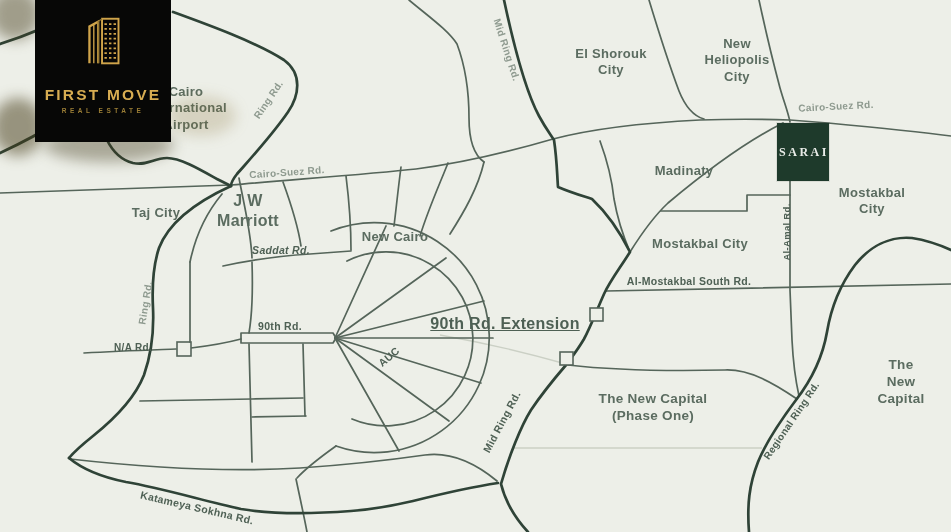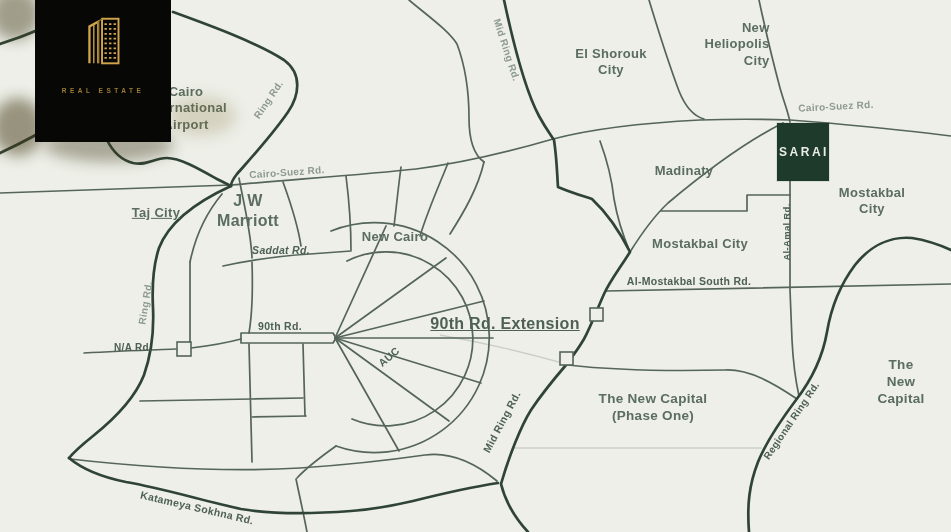--- a/index.html
+++ b/index.html
@@ -30,21 +30,21 @@
   .lbl.roadlight{font-size:10px;color:var(--label-road-light,#8e9a8f);}
   .marker{
     position:absolute;left:777px;top:123px;width:52px;height:58px;
     background:var(--marker-bg,#1e3a2b);
     display:flex;align-items:center;justify-content:center;
     box-shadow:0 0 0 1px rgba(0,0,0,.08);
     cursor:pointer;
   }
   .marker span{
     color:var(--marker-text,#e9ece8);
-    font-family:Liberation Sans, sans-serif;
+    font-family:Liberation Serif, serif;
     font-size:12px;letter-spacing:2.5px;font-weight:bold;
     transform:translateX(1px);
   }
   .logo{
     position:absolute;left:35px;top:0;width:136px;height:142px;
     background:var(--logo-bg,#070706);
     display:flex;flex-direction:column;align-items:center;
     padding-top:4px;box-sizing:border-box;
     z-index:5;
   }
@@ -133,30 +133,30 @@
     <rect class="ibox" x="590" y="308" width="13" height="13"></rect>
     <rect class="ibox" x="560" y="352" width="13" height="13"></rect>
   </svg>
 
   <div id="labels">
       <div class="lbl city" style="left: 186px; top: 108px; transform: translate(-50%, -50%) rotate(0deg);">Cairo
 International
 Airport</div>
       <div class="lbl city" style="left: 611px; top: 62px; transform: translate(-50%, -50%) rotate(0deg);">El Shorouk
 City</div>
-      <div class="lbl city" style="left: 737px; top: 44px; transform: translate(-50%, -50%) rotate(0deg); text-align: right;">New
+      <div class="lbl city" style="left: 737px; top: 60px; transform: translate(-50%, -50%) rotate(0deg);">New
 Heliopolis
 City</div>
       <div class="lbl roadlight" style="left: 836px; top: 107px; transform: translate(-50%, -50%) rotate(-3deg);">Cairo-Suez Rd.</div>
       <div class="lbl city" style="left: 684px; top: 171px; transform: translate(-50%, -50%) rotate(0deg);">Madinaty</div>
       <div class="lbl city" style="left: 872px; top: 201px; transform: translate(-50%, -50%) rotate(0deg);">Mostakbal City</div>
       <div class="lbl road" style="left: 787px; top: 232px; font-size: 9.5px; transform: translate(-50%, -50%) rotate(-90deg);">Al-Amal Rd.</div>
       <div class="lbl city" style="left: 700px; top: 244px; transform: translate(-50%, -50%) rotate(0deg);">Mostakbal City</div>
       <div class="lbl road" style="left: 689px; top: 282px; transform: translate(-50%, -50%) rotate(0deg);">Al-Mostakbal South Rd.</div>
-      <div class="lbl city" style="left: 156px; top: 213px; transform: translate(-50%, -50%) rotate(0deg); text-decoration: underline;">Taj City</div>
+      <div class="lbl city" style="left: 156px; top: 213px; transform: translate(-50%, -50%) rotate(0deg);">Taj City</div>
       <div class="lbl city" style="left: 248px; top: 211px; font-size: 16px; transform: translate(-50%, -50%) rotate(0deg);">J W
 Marriott</div>
       <div class="lbl roadlight" style="left: 287px; top: 173px; transform: translate(-50%, -50%) rotate(-4deg);">Cairo-Suez Rd.</div>
       <div class="lbl roadlight" style="left: 269px; top: 100px; transform: translate(-50%, -50%) rotate(-56deg);">Ring Rd.</div>
       <div class="lbl roadlight" style="left: 146px; top: 303px; transform: translate(-50%, -50%) rotate(-81deg);">Ring Rd.</div>
       <div class="lbl road" style="left: 281px; top: 251px; transform: translate(-50%, -50%) rotate(0deg); font-style: italic;">Saddat Rd.</div>
       <div class="lbl city" style="left: 376px; top: 237px; transform: translate(-50%, -50%) rotate(0deg); margin-left: 19px;">New Cairo</div>
       <div class="lbl road" style="left: 280px; top: 327px; transform: translate(-50%, -50%) rotate(0deg); text-align: center;">90th Rd.</div>
       <div class="lbl road" style="left: 133px; top: 348px; font-size: 10px; transform: translate(-50%, -50%) rotate(0deg);">N/A Rd.</div>
       <div class="lbl road" style="left: 505px; top: 324px; font-size: 16px; transform: translate(-50%, -50%) rotate(0deg); text-decoration: underline;">90th Rd. Extension</div>
@@ -191,16 +191,17 @@
             <path d="M33.5 23.5 H46"></path>
           <path d="M33.5 28.5 H46"></path>
             <path d="M33.5 33.5 H46"></path>
             <path d="M33.5 38.5 H46"></path>
           <path d="M33.5 43.5 H46"></path>
             <path d="M33.5 48.5 H46"></path>
         </g>
         <path d="M27 54 V11 L31 8" fill="none" stroke="#8a6f2e" stroke-width="1.2"></path>
       </svg>
     </span>
+    <span class="logo-title">FIRST MOVE</span>
     <span class="logo-sub">REAL ESTATE</span>
   </div>
 
 </div>
 
 </body></html>

